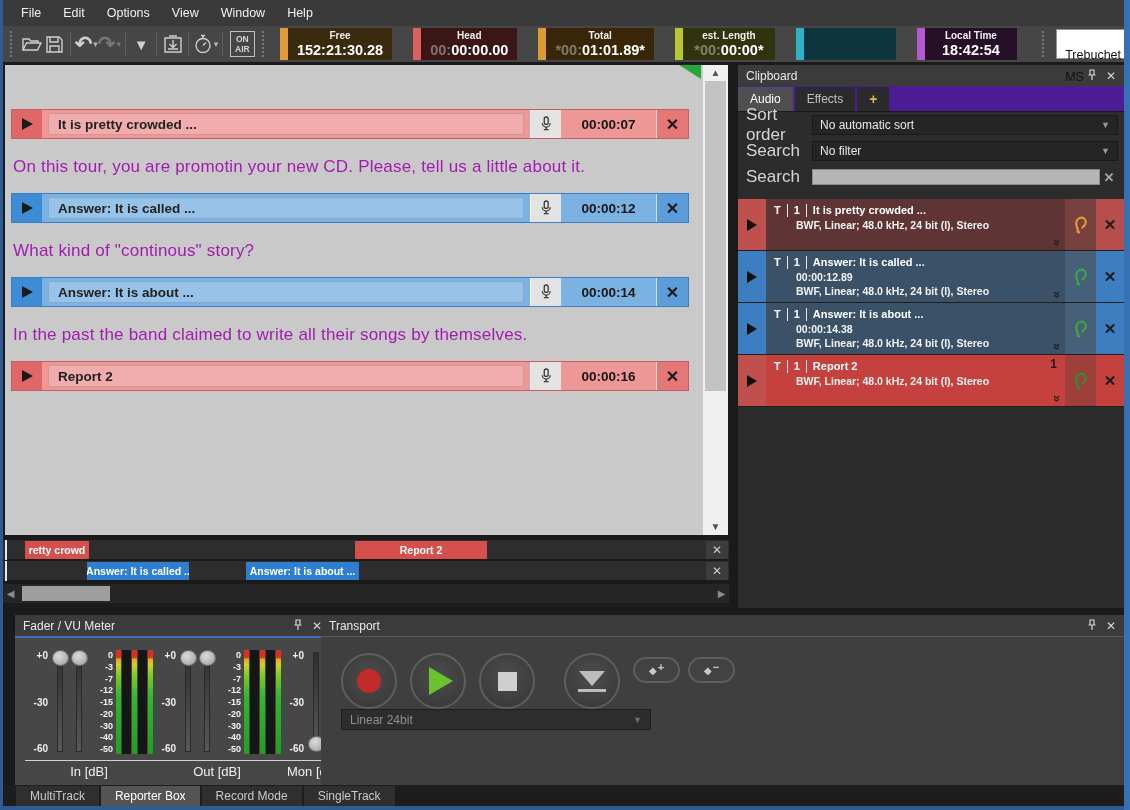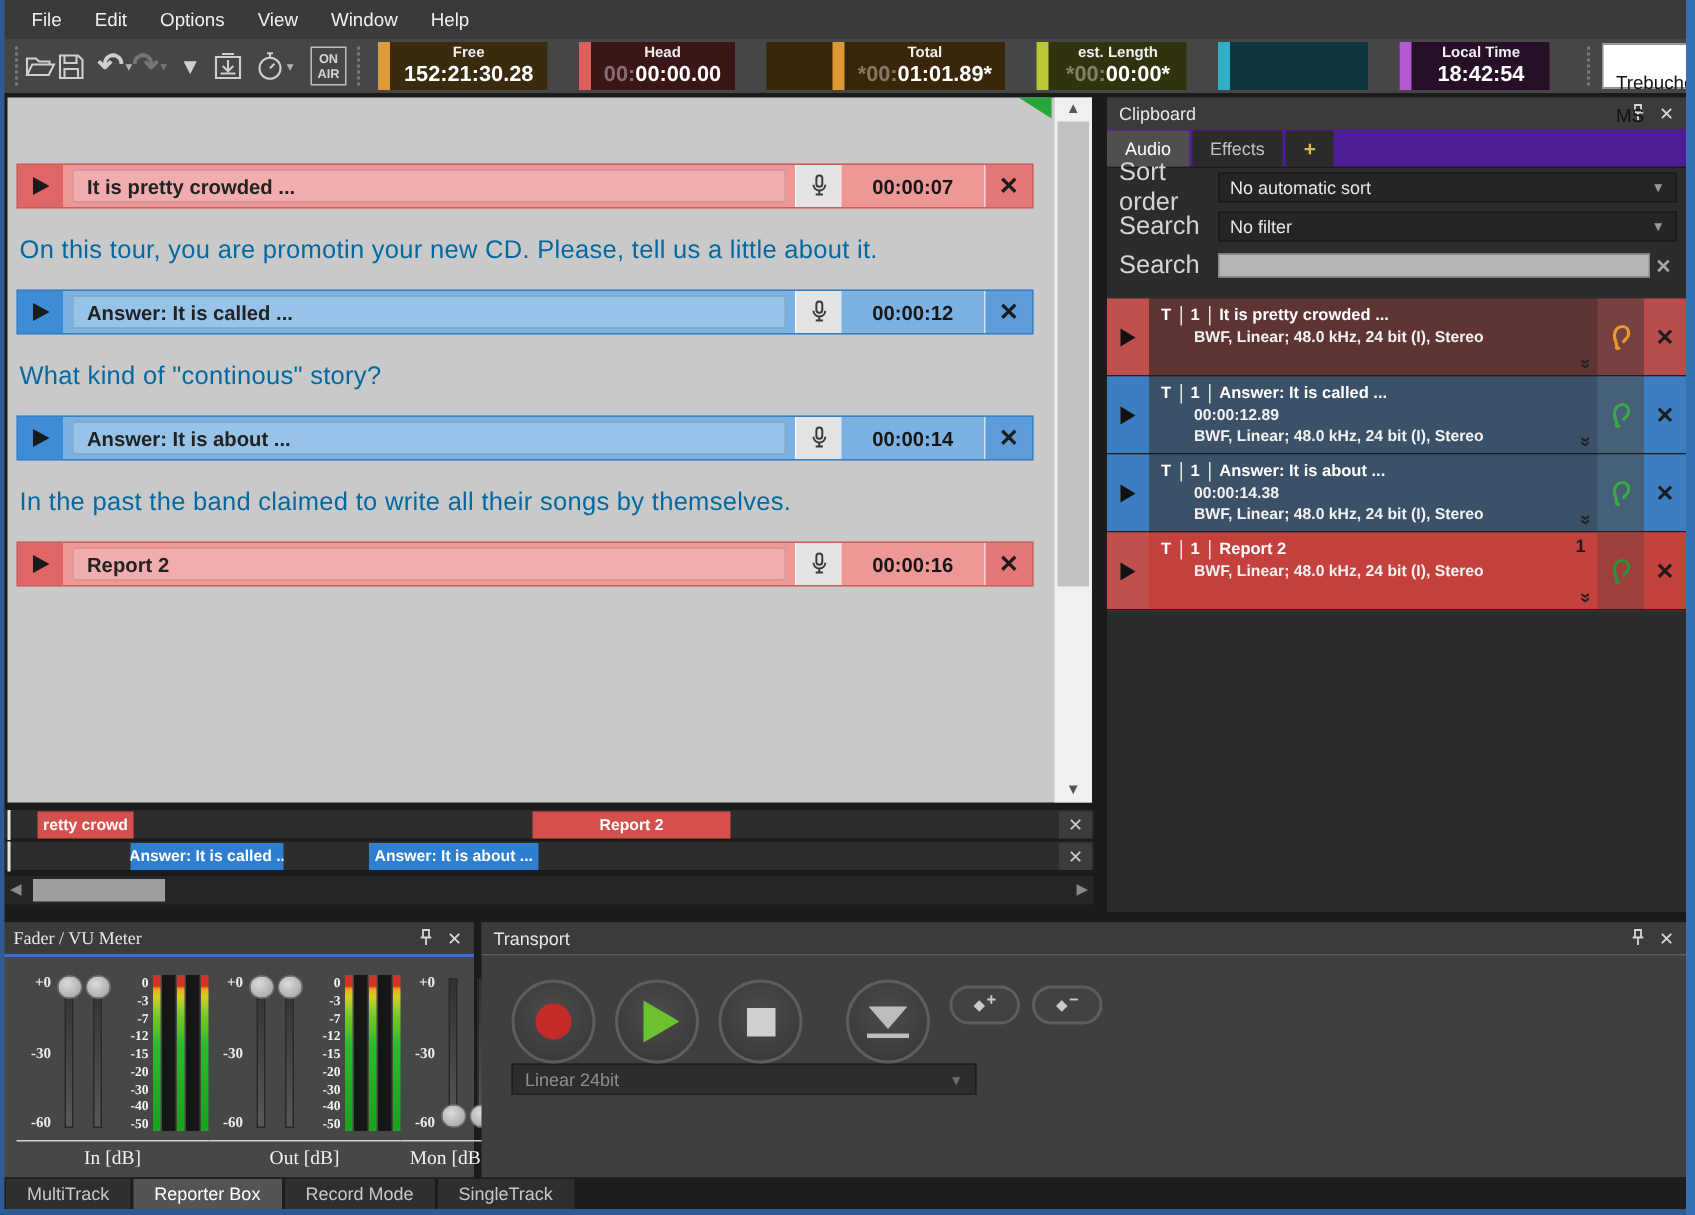--- a/index.html
+++ b/index.html
@@ -41,21 +41,21 @@
 
   
   .editor { position:absolute; left:5px; top:3px; width:723px; height:470px; background:#c9c9c9; }
   .editor-content { position:absolute; left:0; top:0; width:698px; height:470px; padding:44px 14px 0 6px; overflow:hidden; }
   .vscroll { position:absolute; right:0; top:0; width:25px; height:470px; background:#f0f0f0; }
   .vscroll .arr { position:absolute; left:0; width:25px; height:16px; color:#555; font-size:10px; text-align:center; line-height:16px; }
   .vscroll .arr.up { top:0; } .vscroll .arr.down { bottom:0; }
   .vscroll .thumb { position:absolute; left:2px; top:16px; width:21px; height:310px; background:#c2c2c2; }
   .flag { position:absolute; right:27px; top:0px; width:0; height:0; border-top:14px solid #27a737; border-left:22px solid transparent; }
 
-  .script-text { font-size:17px; color:#0369a1; margin:0 0 14px 2px; line-height:24px; letter-spacing:0.2px; }
+  .script-text { font-size:17px; color:#a21caf; margin:0 0 14px 2px; line-height:24px; letter-spacing:0.2px; }
   .clip { height:30px; display:flex; margin:0 0 16px 0; border:1px solid var(--border); background:var(--body); }
   .clip-play { width:30px; background:var(--play); display:flex; align-items:center; justify-content:center; }
   .tri { width:0; height:0; border-left:11px solid #1a1a1a; border-top:6px solid transparent; border-bottom:6px solid transparent; }
   .clip-label-field { flex:1; margin:3px 6px; background:rgba(255,255,255,0.22); border:1px solid rgba(0,0,0,0.13); border-radius:2px; display:flex; align-items:center; padding:0 9px; font-weight:bold; font-size:13.5px; color:#222; }
   .clip-mic { width:30px; background:#e3e3e3; border-left:1px solid rgba(255,255,255,0.7); display:flex; align-items:center; justify-content:center; }
   .clip-mic svg { stroke:#3a3a3a; fill:none; stroke-width:1.5; }
   .clip-time { width:96px; border-left:1px solid rgba(255,255,255,0.7); display:flex; align-items:center; justify-content:center; font-weight:bold; font-size:13.5px; color:#161616; }
   .clip-x { width:32px; background:var(--xbg); border-left:1px solid rgba(255,255,255,0.7); display:flex; align-items:center; justify-content:center; font-size:16px; font-weight:bold; color:#1c1c1c; }
 
   
@@ -95,21 +95,21 @@
   .ci-line1 { display:flex; align-items:center; height:16px; font-size:11px; font-weight:bold; }
   .ci-sep { width:1px; height:13px; background:#e8e8e8; margin:0 6px; }
   .ci-meta { font-size:10.5px; font-weight:bold; line-height:14px; margin-left:22px; color:#f2f2f2; white-space:nowrap; }
   .ci-badge { position:absolute; right:8px; top:2px; font-size:12px; font-weight:bold; color:#1d1d1d; }
   .ci-chev { position:absolute; right:4px; bottom:0px; color:#222; font-size:13px; font-weight:bold; transform:rotate(90deg); }
   .ci-ear { width:31px; background:var(--earbg); display:flex; align-items:center; justify-content:center; }
   .ci-ear svg { stroke:var(--ear); fill:none; stroke-width:2; stroke-linecap:round; }
   .ci-x { width:28px; background:var(--xbg); color:#1c1c1c; font-size:15px; font-weight:bold; display:flex; align-items:center; justify-content:center; }
 
   
-  .fader { position:absolute; left:1px; top:553px; width:315px; height:170px; background:#474747;font-family:Liberation Serif, serif; }
+  .fader { position:absolute; left:15px; top:553px; width:315px; height:170px; background:#474747; }
   .fader .focusline { height:2px; background:#3a70b5; }
   .vu-body { display:flex; justify-content:space-between; padding:12px 12px 0 10px; }
   .vu-group { display:flex; flex-direction:column; }
   .vu-cols { display:flex; height:104px; }
   .tick-col { width:26px; display:flex; flex-direction:column; justify-content:space-between; color:#eeeeee; font-size:10px; font-weight:bold; text-align:right; padding-right:3px; }
   .fader-slot { width:19px; position:relative; }
   .fader-slot .track { position:absolute; left:6px; top:2px; width:6px; height:100px; background:linear-gradient(#303030,#585858); border:1px solid #2a2a2a; }
   .knob { position:absolute; left:1px; width:17px; height:16px; border-radius:50%; background:radial-gradient(circle at 40% 35%, #dcdcdc, #9a9a9a); border:1px solid #6e6e6e; }
   .knob.top { top:0; } .knob.bottom { bottom:2px; }
   .db-col { width:27px; display:flex; flex-direction:column; justify-content:space-between; color:#f5f5f5; font-size:9px; font-weight:bold; text-align:right; padding:0 3px 0 0; }
@@ -132,21 +132,21 @@
   .skip .bar { width:28px; height:3px; background:#bdbdbd; margin-top:3px; }
   .t-gap { width:16px; }
   .pill { width:47px; height:26px; border-radius:13px; background:#424242; border:2px solid #5e5e5e; color:#c9c9c9; display:flex; align-items:center; justify-content:center; font-size:11px; margin:4px 8px 0 0; }
   .pill .d { font-size:10px; } .pill .pm { font-size:11px; font-weight:bold; margin-left:1px; position:relative; top:-3px; }
   .t-reclabel { color:#e8e8e8; font-size:12px; font-weight:bold; margin:14px 0 5px 20px; }
   .t-select { margin-left:20px; width:310px; height:21px; background:#2d2d2d; border:1px solid #1f1f1f; color:#8f8f8f; font-size:12px; display:flex; align-items:center; padding:0 8px; }
   .t-select .sp { flex:1; }
   .t-select .caret { color:#6f6f6f; }
 
   
-  .tabbar { position:absolute; left:0px; top:723px; width:1124px; height:22px; background:#1d1d1d; display:flex; align-items:center; padding-left:4px; gap:2px; }
+  .tabbar { position:absolute; left:0px; top:723px; width:1124px; height:22px; background:#1d1d1d; display:flex; align-items:center; padding-left:16px; gap:2px; }
   .btab { background:#2f2f2f; color:#c8c8c8; font-size:12px; line-height:21px; padding:0 14px; }
   .btab.active { background:#545454; color:#ffffff; }
 </style>
 </head>
 <body>
 
 <div class="frame-left"></div>
 <div class="frame-right"></div>
 <div class="frame-bottom"></div>
 
@@ -212,21 +212,21 @@
       <div class="tb-value"><span class="tb-dim"></span><span class="tb-main">152:21:30.28</span></div>
     </div>
   </div>
       <div class="timebox" style="background: rgb(58, 22, 22);">
     <div class="stripe" style="background: rgb(221, 95, 95);"></div>
     <div class="tb-body">
       <div class="tb-label">Head</div>
       <div class="tb-value"><span class="tb-dim">00:</span><span class="tb-main">00:00.00</span></div>
     </div>
   </div>
-      <div class="timebox" style="background: rgb(57, 37, 8); padding-left: 44px;">
+      <div class="timebox" style="background: rgb(57, 37, 8);">
     <div class="stripe" style="background: rgb(221, 154, 51);"></div>
     <div class="tb-body">
       <div class="tb-label">Total</div>
       <div class="tb-value"><span class="tb-dim">*00:</span><span class="tb-main">01:01.89*</span></div>
     </div>
   </div>
       <div class="timebox" style="background: rgb(49, 51, 14);">
     <div class="stripe" style="background: rgb(185, 200, 50);"></div>
     <div class="tb-body">
       <div class="tb-label">est. Length</div>

